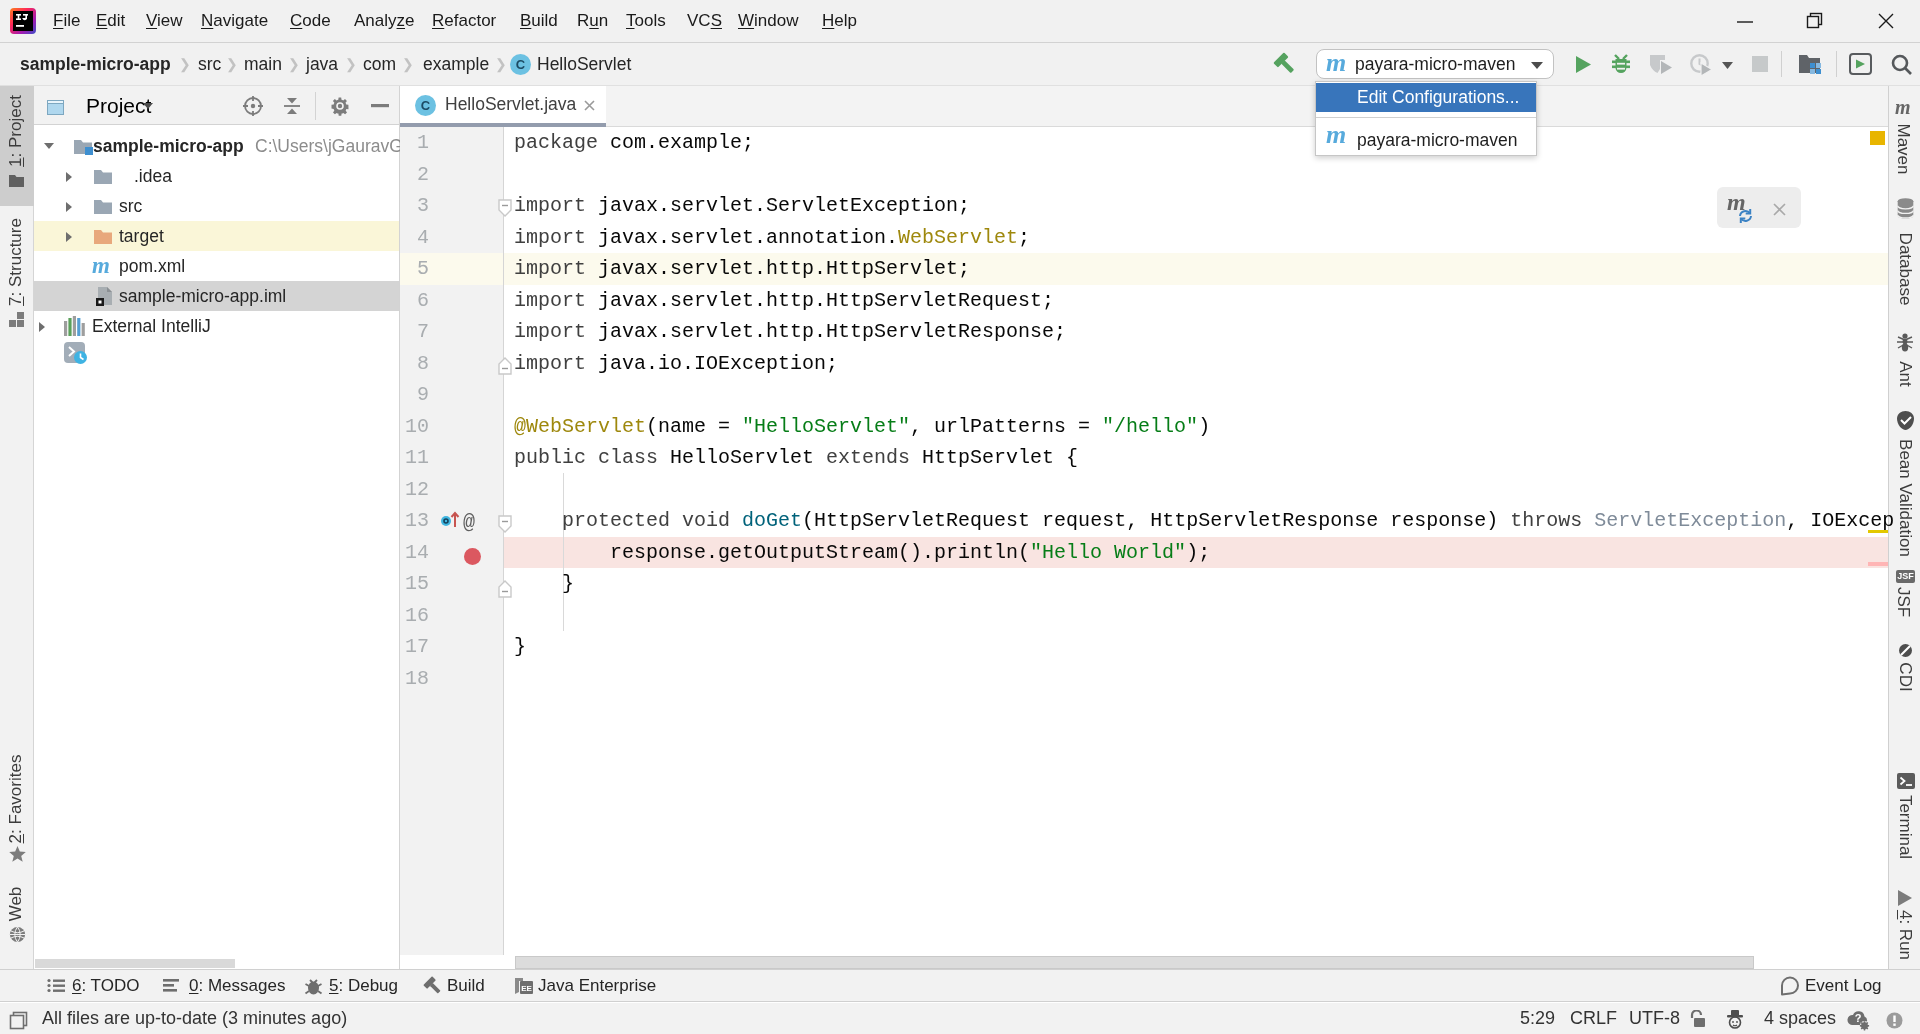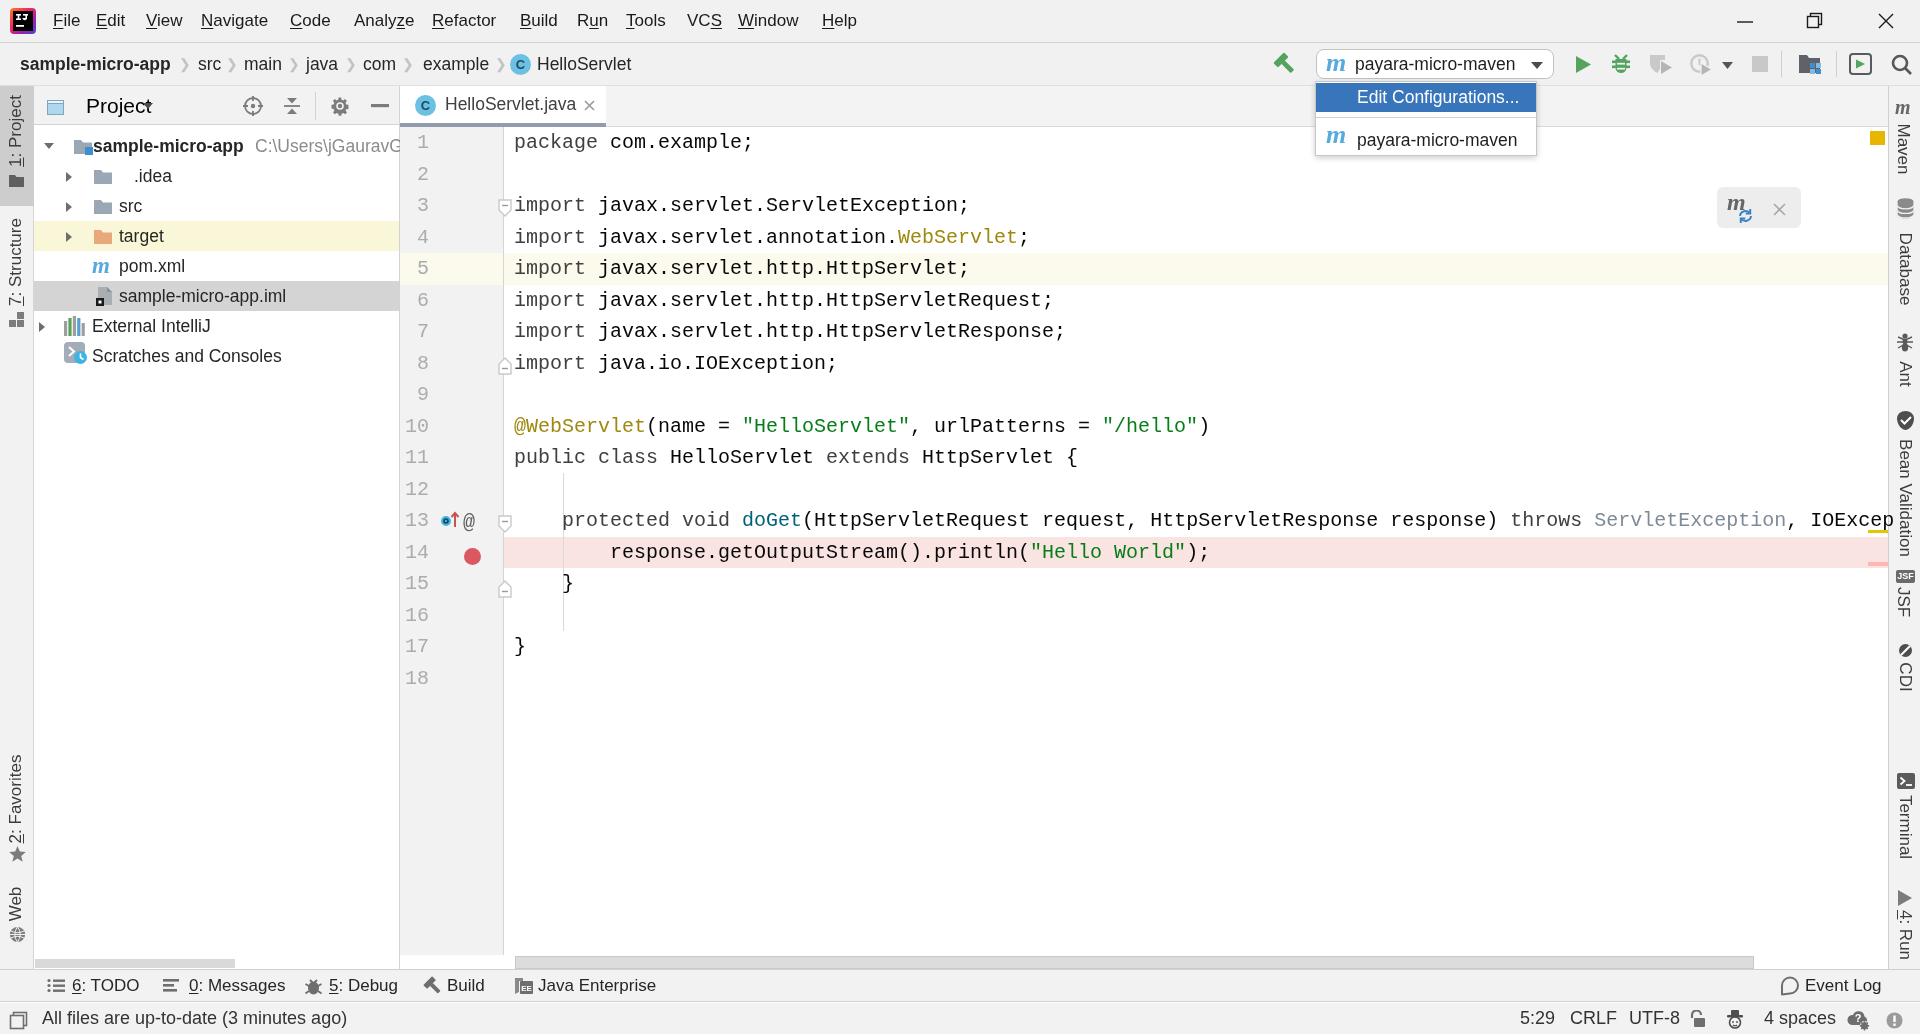--- a/index.html
+++ b/index.html
@@ -300,23 +300,20 @@
 <svg class="abs" style="left:4px;top:236px" width="8" height="10">
       <path d="M1 0 L7 5 L1 10 z" fill="#6e6e6e"></path>
     </svg>
 <svg class="abs" style="left:30px;top:230px" width="21" height="20">
       <rect x="0" y="5" width="3.2" height="15" fill="#9e9e9e"></rect>
       <rect x="4.4" y="2" width="3.2" height="18" fill="#5ba15b"></rect>
       <rect x="8.8" y="0" width="3.2" height="20" fill="#9e9e9e"></rect>
       <rect x="13.2" y="2" width="3.2" height="18" fill="#56a0d3"></rect>
       <rect x="17.6" y="7" width="3.2" height="13" fill="#9e9e9e"></rect>
     </svg>
-<div class="trow" style="top:255px">
-      <span style="position:absolute;left:58px">Scratches and Consoles</span>
-    </div>
 <svg class="abs" style="left:30px;top:256px" width="23" height="22" viewBox="0 0 23 22">
       <rect x="0" y="0" width="21" height="21" rx="4" fill="#a2adb8"></rect>
       <path d="M5 5 l5 4.5 -5 4.5" stroke="#fff" stroke-width="2" fill="none"></path>
       <circle cx="16.5" cy="15.5" r="6.5" fill="#3fb3e3"></circle>
       <path d="M16.5 11.5 v4 l3 2" stroke="#fff" stroke-width="1.6" fill="none"></path>
     </svg>
 <div class="abs" style="left:1px;top:873px;width:200px;height:9px;background:#d9d9d9"></div>
 </div>
 
 <div id="editor">

